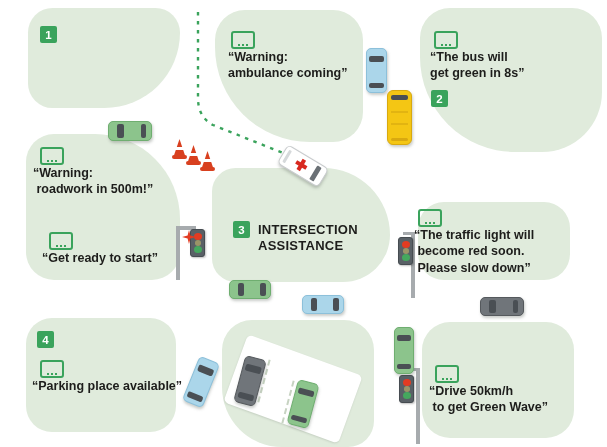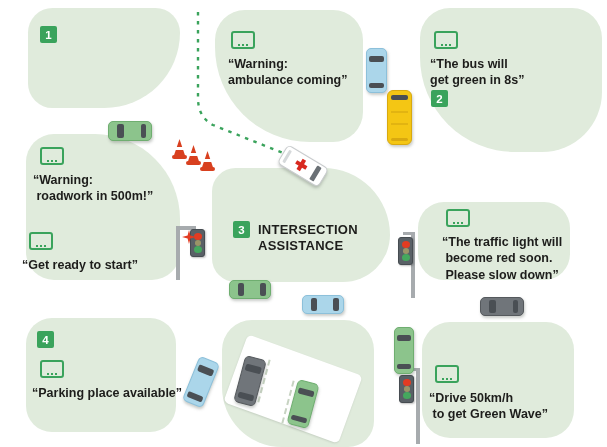--- a/index.html
+++ b/index.html
@@ -8,21 +8,21 @@
   .blob{position:absolute;background:var(--zone-bg,#e0ebdc);z-index:1;}
   .route{position:absolute;left:0;top:0;z-index:3;pointer-events:none;}
   .label{position:absolute;display:flex;gap:8px;z-index:7;}
   .badge{width:17px;height:17px;background:var(--accent,#3aa35c);color:#fff;font-size:11.5px;
          display:flex;align-items:center;justify-content:center;border-radius:2px;flex:0 0 auto;}
   .ztitle{white-space:pre-wrap;font-size:13px;line-height:1.22;letter-spacing:.25px;margin-top:1px;}
   .msg{position:absolute;z-index:7;}
   .screen{width:20px;height:14px;border:2px solid var(--accent,#3aa35c);border-radius:3px;position:relative;}
   .screen i{position:absolute;left:50%;bottom:1px;transform:translateX(-50%);width:10px;
             border-top:2px dotted var(--accent,#3aa35c);display:block;}
-  .mtext{white-space:pre-wrap;font-size:12.5px;line-height:1.3;margin-top:7px;}
+  .mtext{white-space:pre-wrap;font-size:12.5px;line-height:1.3;}
   .car{position:absolute;border-radius:5px;box-shadow:1px 2px 3px rgba(100,110,100,.35);z-index:5;}
   .car .w{position:absolute;background:var(--window,#4a4f54);border-radius:2px;}
   .car.h .wf{left:20%;top:11%;width:15%;height:78%;}
   .car.h .wr{right:11%;top:11%;width:13%;height:78%;}
   .car.v .wf{top:16%;left:11%;width:78%;height:14%;}
   .car.v .wr{bottom:9%;left:11%;width:78%;height:12%;}
   .c-green{background:var(--car-green,#8cc48c);border:1px solid #6fae70;}
   .c-blue{background:var(--car-blue,#abd6ea);border:1px solid #8cc0da;}
   .c-dark{background:var(--car-dark,#70757a);border:1px solid #55595d;}
   .bus{position:absolute;background:var(--bus-yellow,#f4c614);border:1px solid #d9a90f;border-radius:6px;
@@ -109,27 +109,27 @@
     <div class="mtext">“The bus will
 get green in 8s”</div>
   </div>
   <div class="msg" style="left:33px;top:147px;">
     <div class="screen" style="margin-left:7px;">
         <i></i>
       </div>
     <div class="mtext">“Warning:
  roadwork in 500m!”</div>
   </div>
-  <div class="msg" style="left:22px;top:232px;">
+  <div class="msg" style="left:42px;top:232px;">
     <div class="screen" style="margin-left:7px;">
         <i></i>
       </div>
     <div class="mtext">“Get ready to start”</div>
   </div>
-  <div class="msg" style="left:442px;top:209px;">
+  <div class="msg" style="left:414px;top:209px;">
     <div class="screen" style="margin-left:4px;">
         <i></i>
       </div>
     <div class="mtext">“The traffic light will
  become red soon.
  Please slow down”</div>
   </div>
   <div class="msg" style="left:32px;top:360px;">
     <div class="screen" style="margin-left:8px;">
         <i></i>

